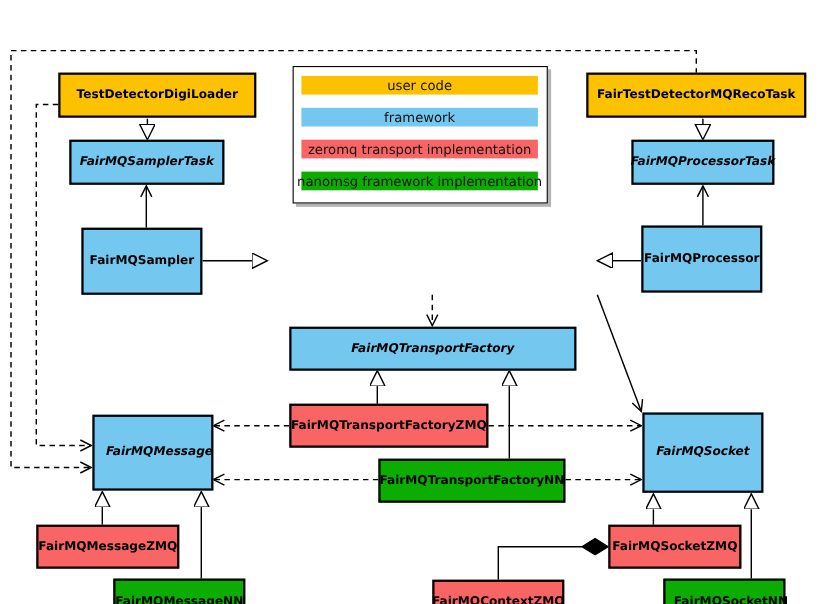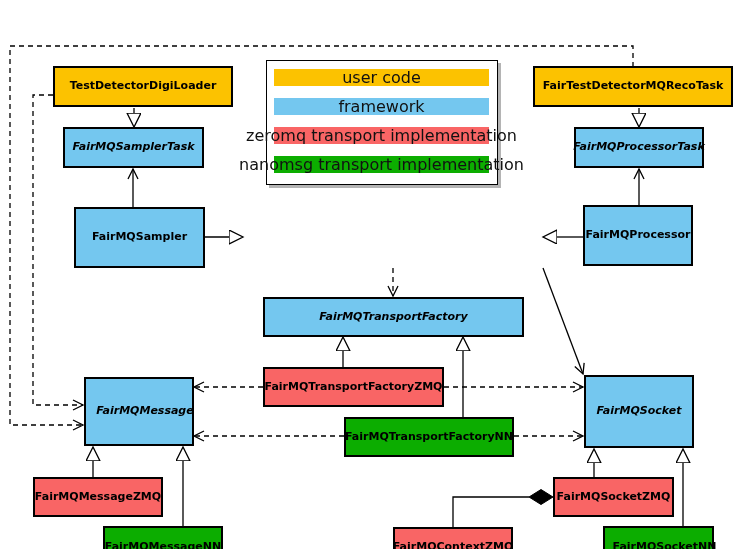--- a/index.html
+++ b/index.html
@@ -21,21 +21,21 @@
   .cat-zmq{background:#f96565;}
   .cat-nn{background:#0cad00;}
   .legend{
     position:absolute;left:266px;top:28px;width:232px;height:125px;
     background:#ffffff;border:1.5px solid #000;box-sizing:border-box;
     box-shadow:3px 3px 0 #b4b4b4;
   }
   .legend-bar{
     position:absolute;left:7px;width:215px;height:17px;
     display:flex;align-items:center;justify-content:center;
-    font-size:16px;font-weight:normal;color:#111;white-space:nowrap;
+    font-size:12px;font-weight:normal;color:#111;white-space:nowrap;
   }
   .lb-0{top:8px;}  .lb-1{top:37px;}  .lb-2{top:66px;}  .lb-3{top:95px;}
 </style>
 </head>
 <body>
 
 <div class="canvas">
 
   <svg class="edges" viewBox="0 0 748 549" xmlns="http://www.w3.org/2000/svg">
     <defs>
@@ -91,21 +91,21 @@
   </div>
 
   <div class="node cat-fw abstract" style="left:63px;top:95px;width:141px;height:41px;">
     <span>FairMQSamplerTask</span>
   </div>
 
   <div class="node cat-fw abstract" style="left:574px;top:95px;width:130px;height:41px;">
     <span>FairMQProcessorTask</span>
   </div>
 
-  <div class="node cat-fw" style="left:74px;top:175px;width:131px;height:61px;">
+  <div class="node cat-fw" style="left:74px;top:175px;width:110px;height:61px;">
     <span>FairMQSampler</span>
   </div>
 
 
   <div class="node cat-fw" style="left:583px;top:173px;width:110px;height:61px;">
     <span>FairMQProcessor</span>
   </div>
 
   <div class="node cat-fw abstract" style="left:263px;top:265px;width:261px;height:40px;">
     <span>FairMQTransportFactory</span>
@@ -151,17 +151,17 @@
     <div class="legend-bar lb-0 cat-user">
       <span>user code</span>
     </div>
     <div class="legend-bar lb-1 cat-fw">
       <span>framework</span>
     </div>
     <div class="legend-bar lb-2 cat-zmq">
       <span>zeromq transport implementation</span>
     </div>
     <div class="legend-bar lb-3 cat-nn">
-      <span>nanomsg transport implementation</span>
+      <span>nanomsg framework implementation</span>
     </div>
   </div>
 
 </div>
 
 </body></html>

